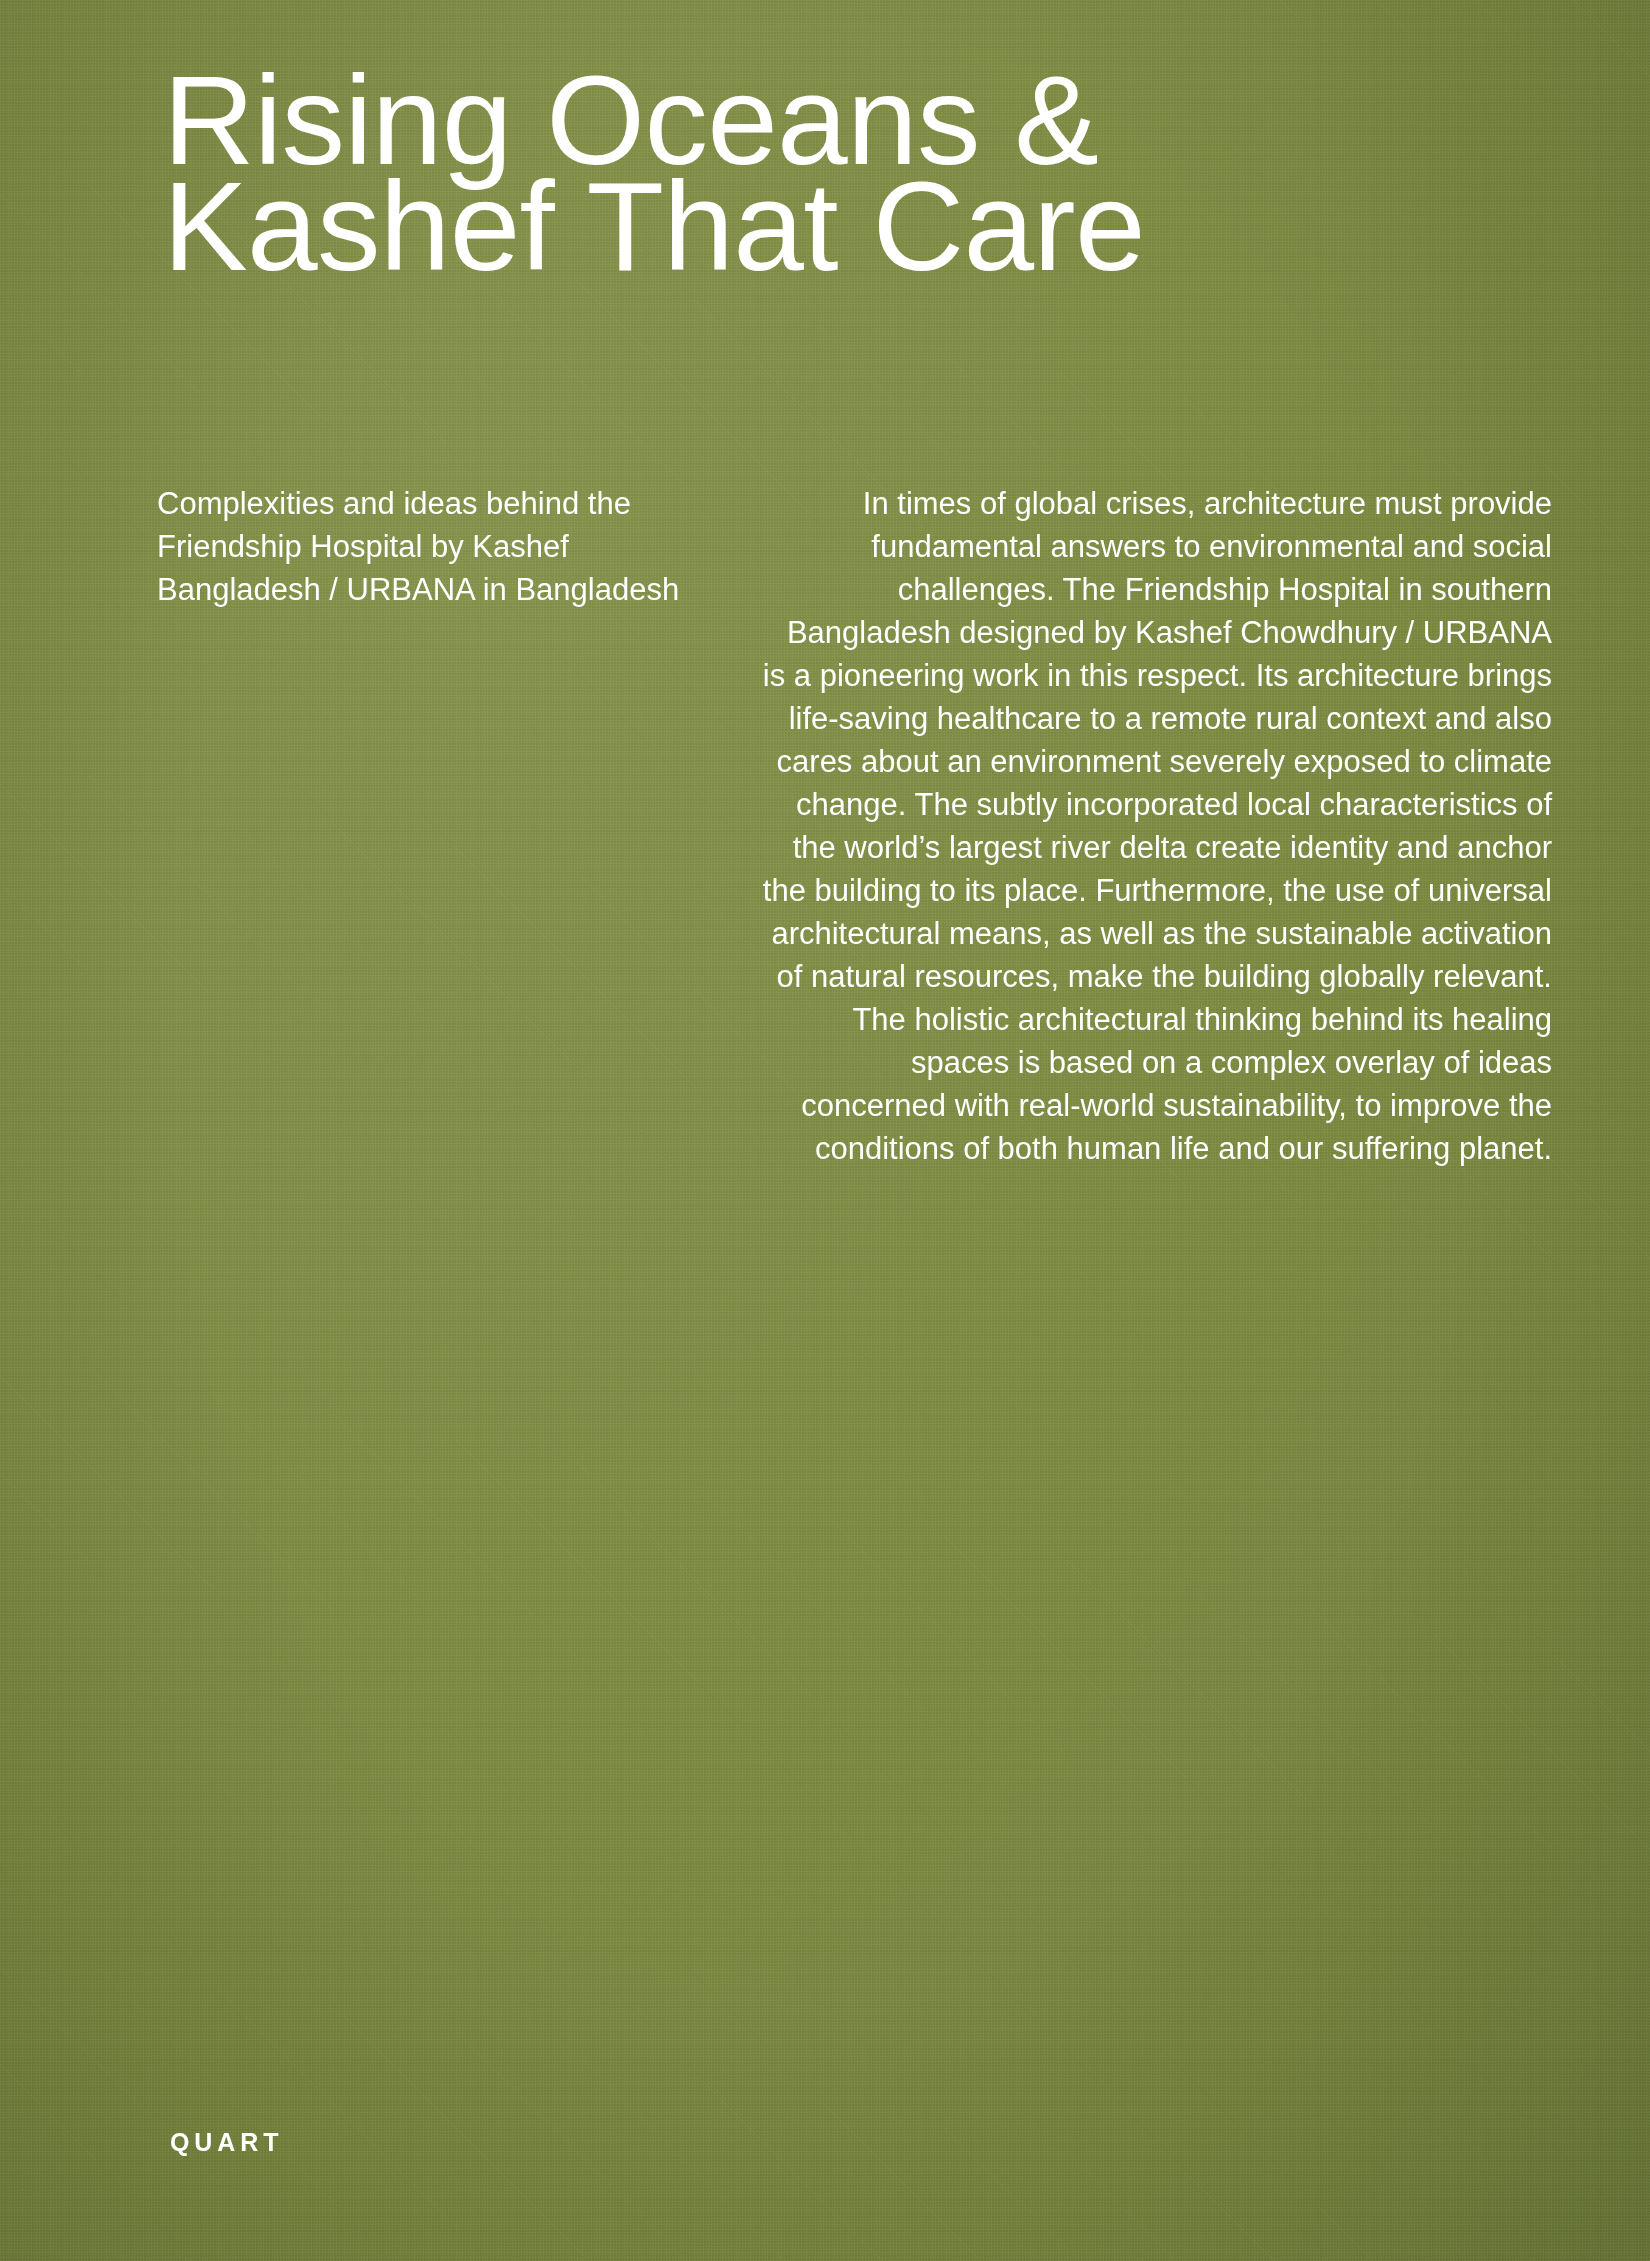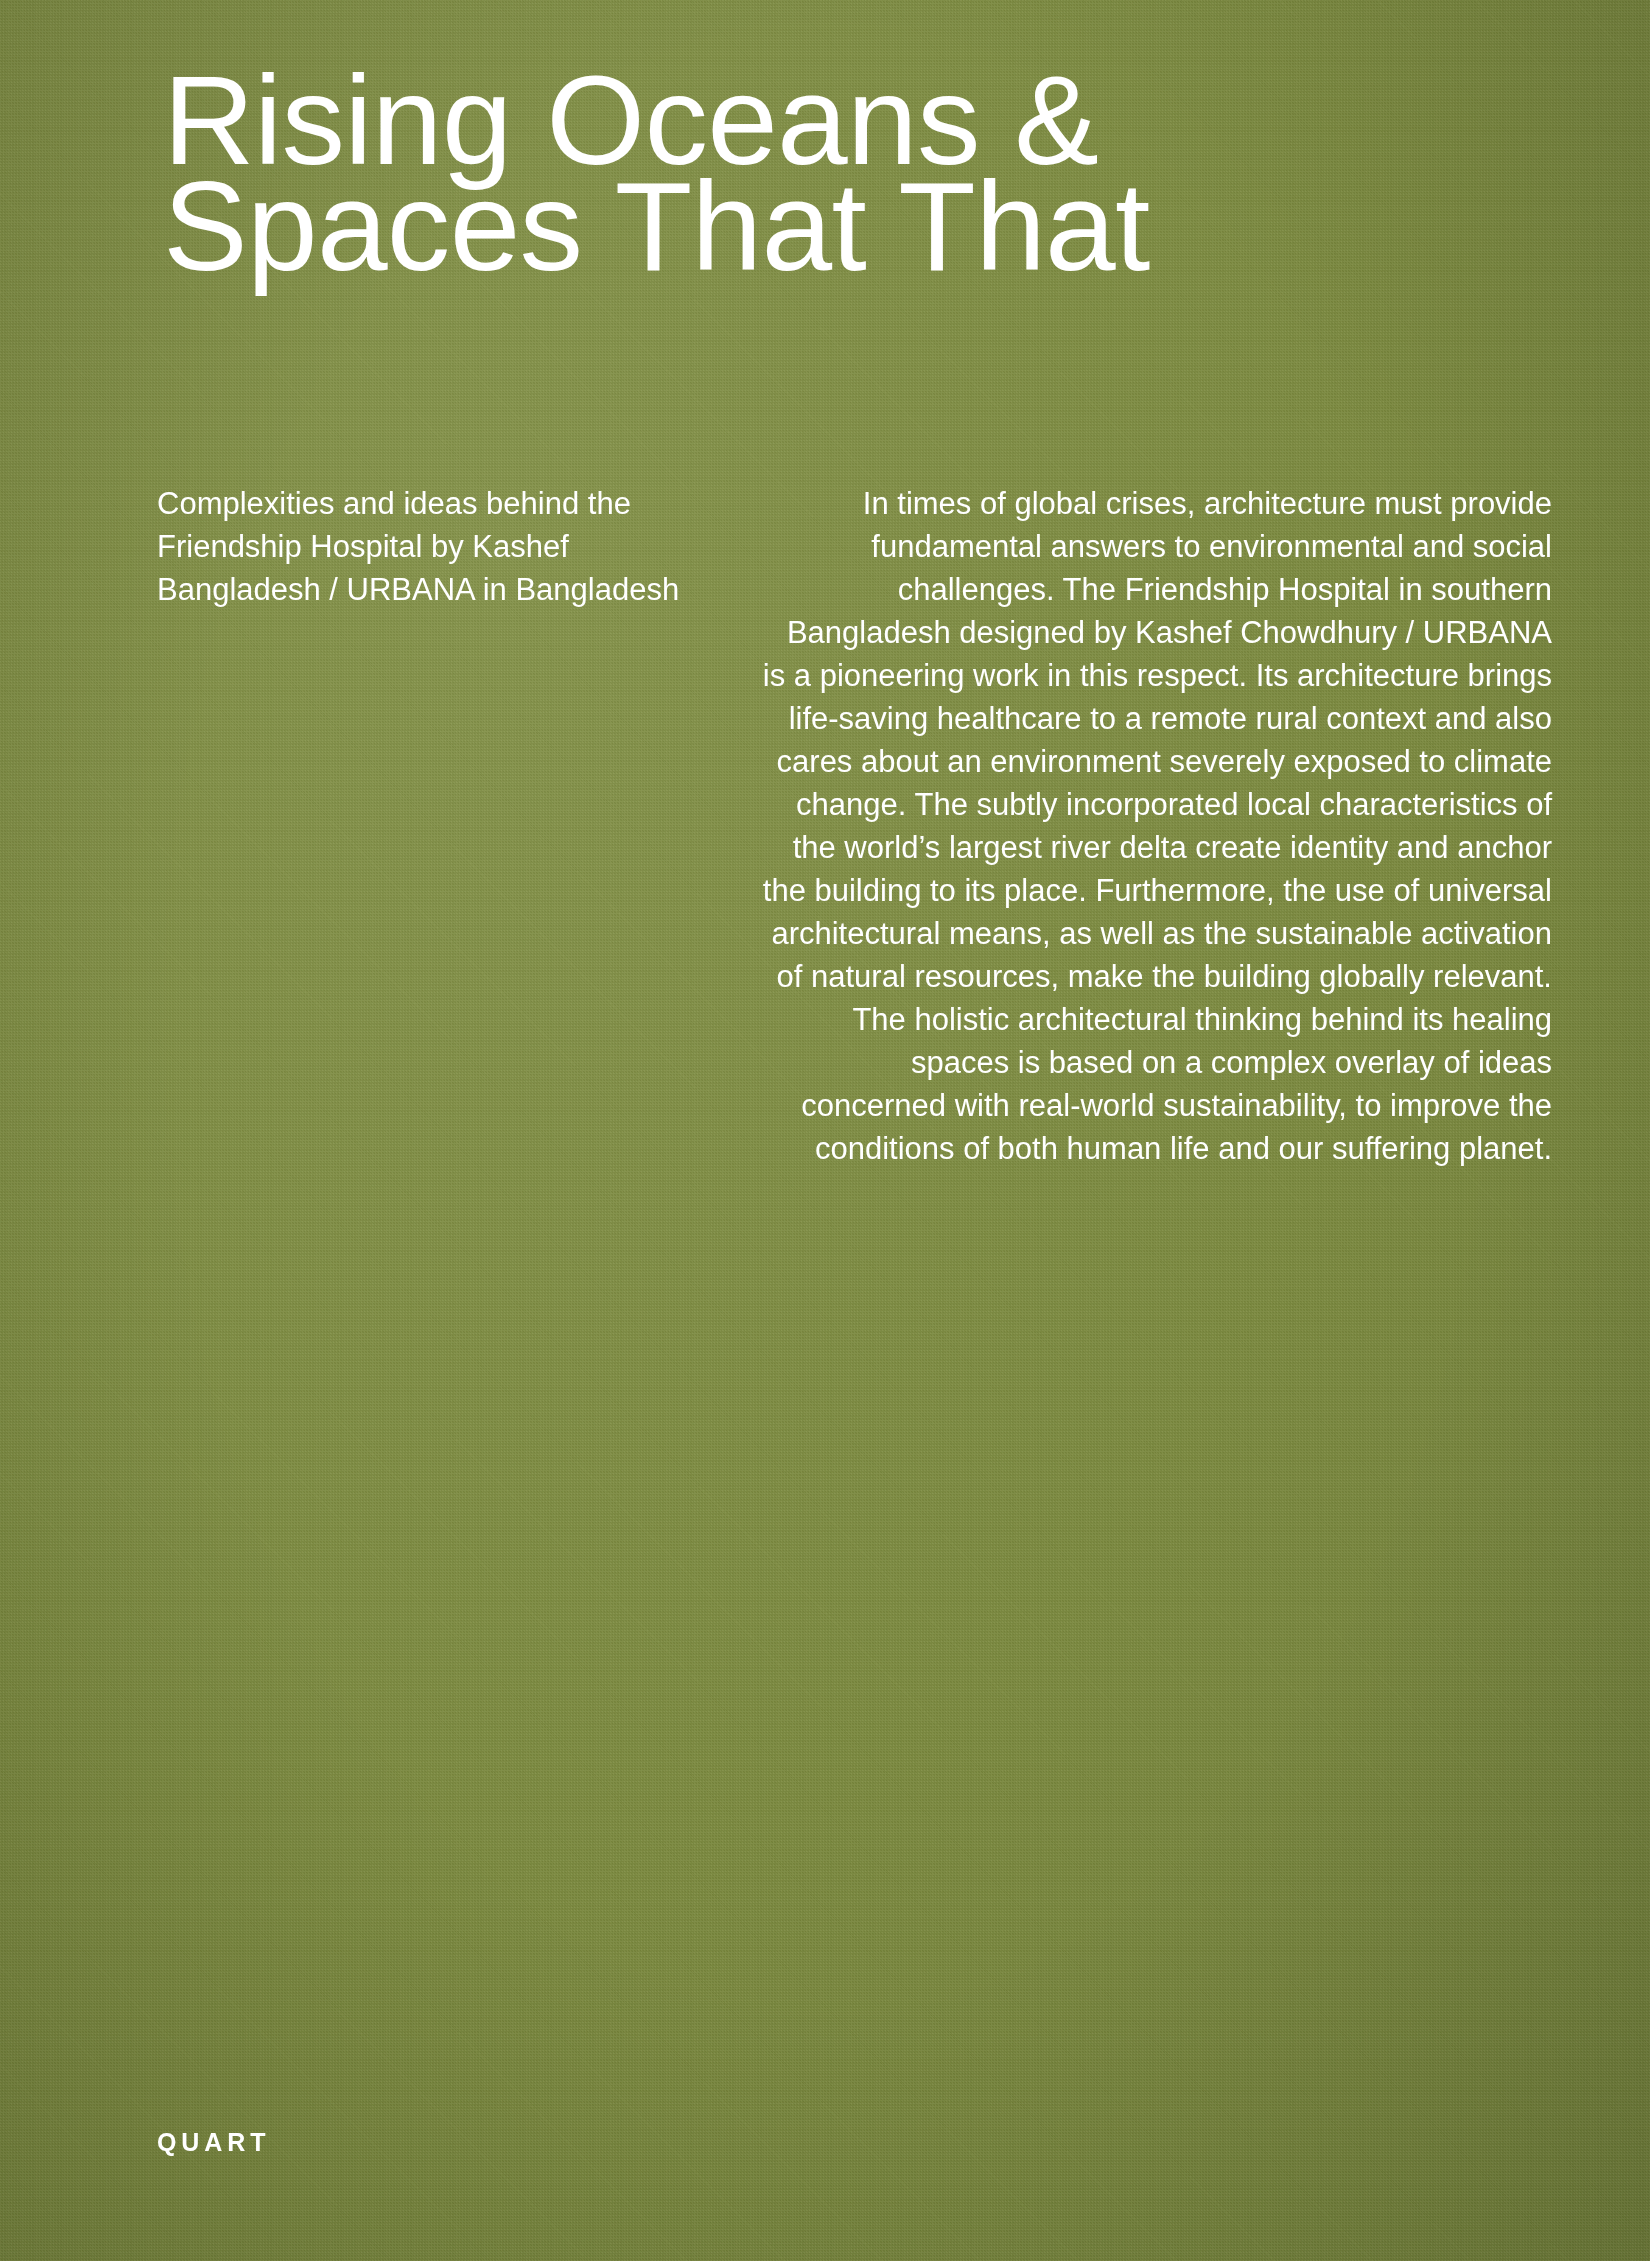--- a/index.html
+++ b/index.html
@@ -69,39 +69,39 @@
     width: 790px;
     color: #ffffff;
     font-size: 31px;
     line-height: 43px;
     font-weight: 400;
     text-align: right;
   }
 
   .publisher {
     position: absolute;
-    left: 157px;
+    left: 170px;
     top: 2128px;
     color: #ffffff;
     font-size: 25px;
     font-weight: 700;
     letter-spacing: 4.9px;
     text-align: right;
   }
 </style>
 </head>
 <body>
 
 <div class="page">
   <div class="grain"></div>
   <div class="vignette"></div>
 
   <div class="title-block">
     <div class="title-line">Rising Oceans &amp;</div>
-    <div class="title-line">Spaces That That</div>
+    <div class="title-line">Kashef That Care</div>
   </div>
 
   <div class="subtitle">Complexities and ideas behind the Friendship Hospital by Kashef Bangladesh / URBANA in Bangladesh</div>
 
   <div class="blurb">In times of global crises, architecture must provide fundamental answers to environmental and social challenges. The Friendship Hospital in southern Bangladesh designed by Kashef Chowdhury / URBANA is a pioneering work in this respect. Its architecture brings life-saving healthcare to a remote rural context and also cares about an environment severely exposed to climate change. The subtly incorporated local characteristics of the world’s largest river delta create identity and anchor the building to its place. Furthermore, the use of universal architectural means, as well as the sustainable activation of natural resources, make the building globally relevant. The holistic architectural thinking behind its healing spaces is based on a complex overlay of ideas concerned with real-world sustainability, to improve the conditions of both human life and our suffering planet.</div>
 
   <div class="publisher">QUART</div>
 </div>
 
 

